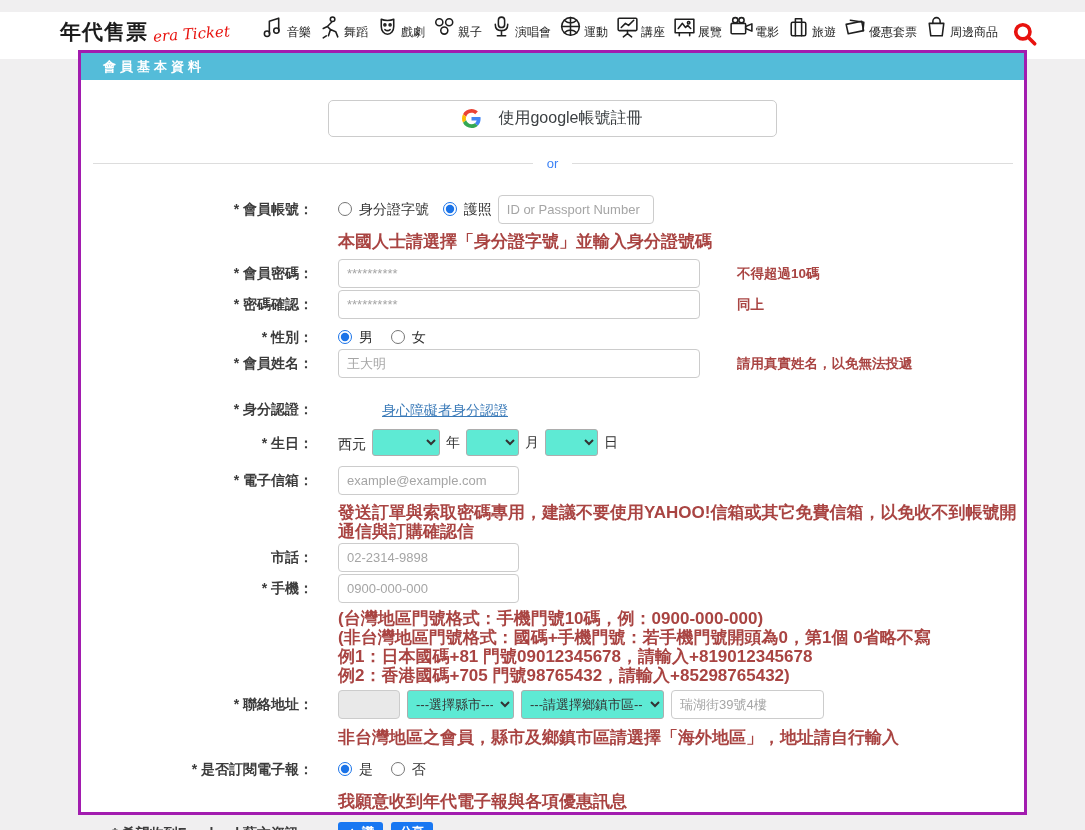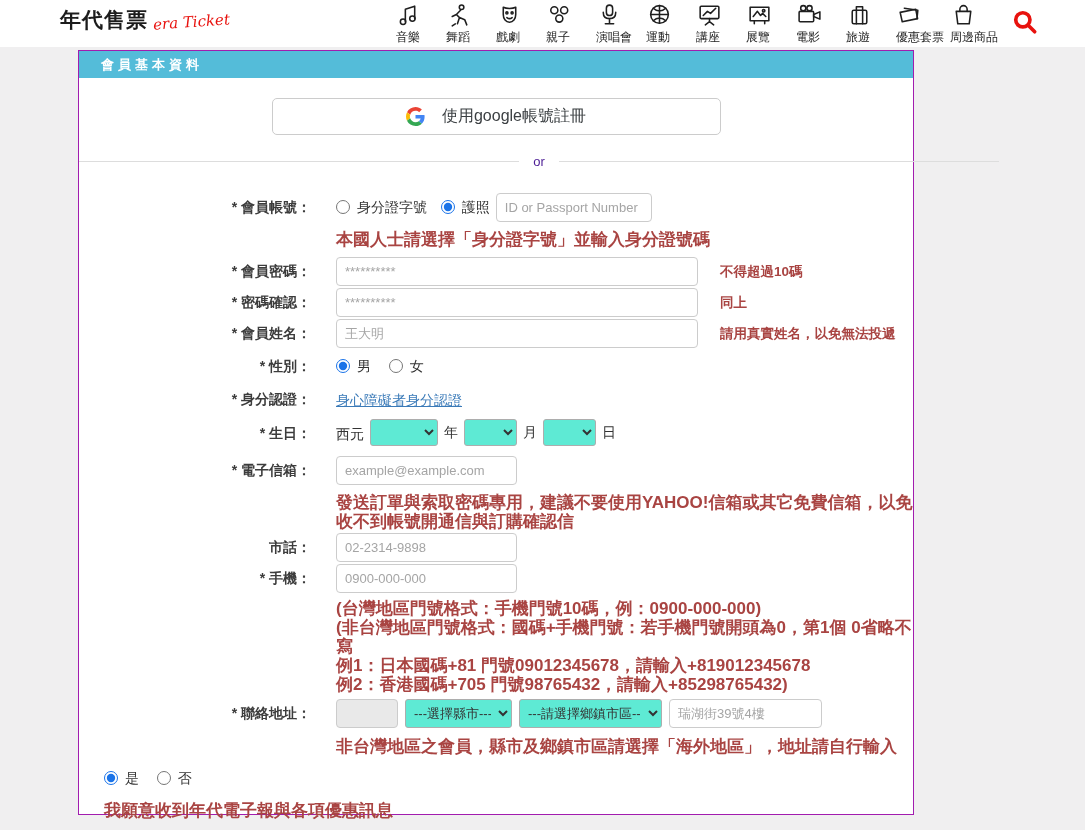--- a/index.html
+++ b/index.html
@@ -5,58 +5,58 @@
   * { box-sizing: border-box; margin: 0; padding: 0; }
   html,body { width:1085px; height:830px; }
   body {
     font-family: "Liberation Sans", "DejaVu Sans", sans-serif;
     background: #f0eff0;
     position: relative;
     overflow: hidden;
   }
   
   .topbar {
-    position: absolute; top:0; left:0; width:1085px; height:47px;
+    position: absolute; top:12px; left:0; width:1085px; height:47px;
     background:#fff; display:flex; align-items:center;
   }
   .logo { position:absolute; left:60px; top:6px; display:flex; align-items:baseline; gap:5px; cursor:pointer; }
   .logo-zh { font-size:21px; font-weight:bold; color:#1c1c1c; letter-spacing:1px; }
   .logo-en { font-size:15px; color:#e8120e; font-style:italic; font-family:"DejaVu Serif", serif; transform:rotate(-4deg); display:inline-block; }
   .nav { position:absolute; right:46px; top:0; height:47px; display:flex; align-items:flex-start; }
-  .nav-item { display:flex; flex-direction:column; align-items:flex-start; justify-content:flex-start;
+  .nav-item { display:flex; flex-direction:row; align-items:flex-end; justify-content:flex-start;
     min-width:50px; padding:1px 3px 0; text-decoration:none; cursor:pointer; }
   .nav-icon { height:28px; display:flex; align-items:center; }
   .nav-icon svg { stroke:#1f1f1f; fill:none; stroke-width:1.5; stroke-linecap:round; stroke-linejoin:round; }
   .nav-label { font-size:12px; color:#222; white-space:nowrap; margin-top:0px; }
   .search-btn { margin-left:10px; margin-top:8px; cursor:pointer; }
   
   .panel {
-    position:absolute; left:78px; top:50px; width:836px; height:765px;
-    background:#fff; border:1px solid #a21caf;
+    position:absolute; left:78px; top:50px; width:949px; height:765px;
+    background:#fff; border:3px solid #a21caf;
   }
   .panel-titlebar {
     height:27px; background:#54bcd9; color:#fff; font-size:13px; font-weight:bold;
     letter-spacing:4px; line-height:27px; padding-left:22px;
   }
   .google-btn {
     display:flex; align-items:center; justify-content:center; gap:17px;
     width:449px; height:37px; margin:20px auto 0;
     border:1px solid #ccc; border-radius:5px; background:#fff;
     font-size:16px; color:#3c4043; cursor:pointer;
   }
-  .or-divider { display:flex; align-items:center; width:920px; margin:19px auto 0; color:#4c1d95; font-size:13px; }
+  .or-divider { display:flex; align-items:center; width:920px; margin:19px auto 0; color:#3b82f6; font-size:13px; }
   .or-divider:before, .or-divider:after { content:""; flex:1; border-top:1px solid #ddd; }
   .or-divider span { padding:0 14px; }
   
   .form { margin-top:24px; }
   .row { display:flex; align-items:flex-start; margin-bottom:2px;justify-content:center; }
   .lbl { width:232px; text-align:right; font-size:14px; font-weight:bold; color:#3c3c3c; padding-top:6px; flex:none; }
   .ctl { margin-left:25px; flex:1; }
   .hint { color:#a94442; font-size:17px; font-weight:bold; line-height:19px; }
-  .side-hint { color:#a94442; font-size:13.5px; font-weight:bold; padding-top:7px; margin-left:22px; }
+  .side-hint { color:#a94442; font-size:13.5px; font-weight:bold; padding-top:7px; margin-left:37px; }
   input[type=text] {
     height:29px; border:1px solid #ccc; border-radius:4px; padding:4px 8px;
     font-size:13px; color:#333; font-family:inherit; outline:none;
   }
   input::placeholder { color:#a5a5a5; }
   select {
     height:27px; border:1px solid #adadad; border-radius:3px; background:#5eead4;
     font-size:13px; color:#333; font-family:inherit; padding:0 4px;
   }
   input[type=radio] { accent-color:#1a73e8; width:14px; height:14px; vertical-align:-2px; margin-right:3px; }
@@ -254,43 +254,43 @@
     </div>
 
     <div class="row">
       <label class="lbl">* 密碼確認：</label>
       <div class="ctl inline">
         <input type="text" class="w-wide" placeholder="**********" style="">
         <span class="side-hint" style="padding-top:0;">同上</span>
       </div>
     </div>
 
-    <div class="row">
-      <label class="lbl">* 會員姓名：</label>
-      <div class="ctl inline">
-        <input type="text" class="w-wide" placeholder="王大明" style="">
-        <span class="side-hint" style="padding-top:0;">請用真實姓名，以免無法投遞</span>
-      </div>
-    </div>
-
     <div class="row" style="margin-top:4px;">
       <label class="lbl">* 性別：</label>
       <div class="ctl" style="padding-top:5px;">
         <label class="radio-lbl">
           <input type="radio" name="gender" checked="" style="">
           <span>男</span>
         </label>
         <label class="radio-lbl">
           <input type="radio" name="gender" style="">
           <span>女</span>
         </label>
       </div>
     </div>
 
-    <div class="row" style="margin-top:9px;">
+    <div class="row">
+      <label class="lbl">* 會員姓名：</label>
+      <div class="ctl inline">
+        <input type="text" class="w-wide" placeholder="王大明" style="">
+        <span class="side-hint" style="padding-top:0;">請用真實姓名，以免無法投遞</span>
+      </div>
+    </div>
+
+    <div class="row" style="margin-top:17px;gap:44px;">
       <label class="lbl">* 身分認證：</label>
       <div class="ctl" style="padding-top:6px;">
         <a class="link">身心障礙者身分認證</a>
       </div>
     </div>
 
     <div class="row" style="margin-top:9px;">
       <label class="lbl">* 生日：</label>
       <div class="ctl inline" style="font-size:14px; color:#333; gap:6px;">
         <span style="padding-top:4px;">西元</span>
@@ -340,20 +340,21 @@
           <select style="width:143px; height:29px;">
             <option>---請選擇鄉鎮市區---</option>
           </select>
           <input type="text" style="width: 153px;" placeholder="瑞湖街39號4樓">
         </div>
         <div class="hint" style="margin-top:9px;">非台灣地區之會員，縣市及鄉鎮市區請選擇「海外地區」，地址請自行輸入</div>
       </div>
     </div>
 
     <div class="row" style="margin-top:8px;">
+      <label class="lbl">* 是否訂閱電子報：</label>
       <div class="ctl" style="padding-top:5px;">
         <label class="radio-lbl">
           <input type="radio" name="newsletter" checked="" style="">
           <span>是</span>
         </label>
         <label class="radio-lbl">
           <input type="radio" name="newsletter" style="">
           <span>否</span>
         </label>
         <div class="hint" style="margin-top:13px;">我願意收到年代電子報與各項優惠訊息</div>

